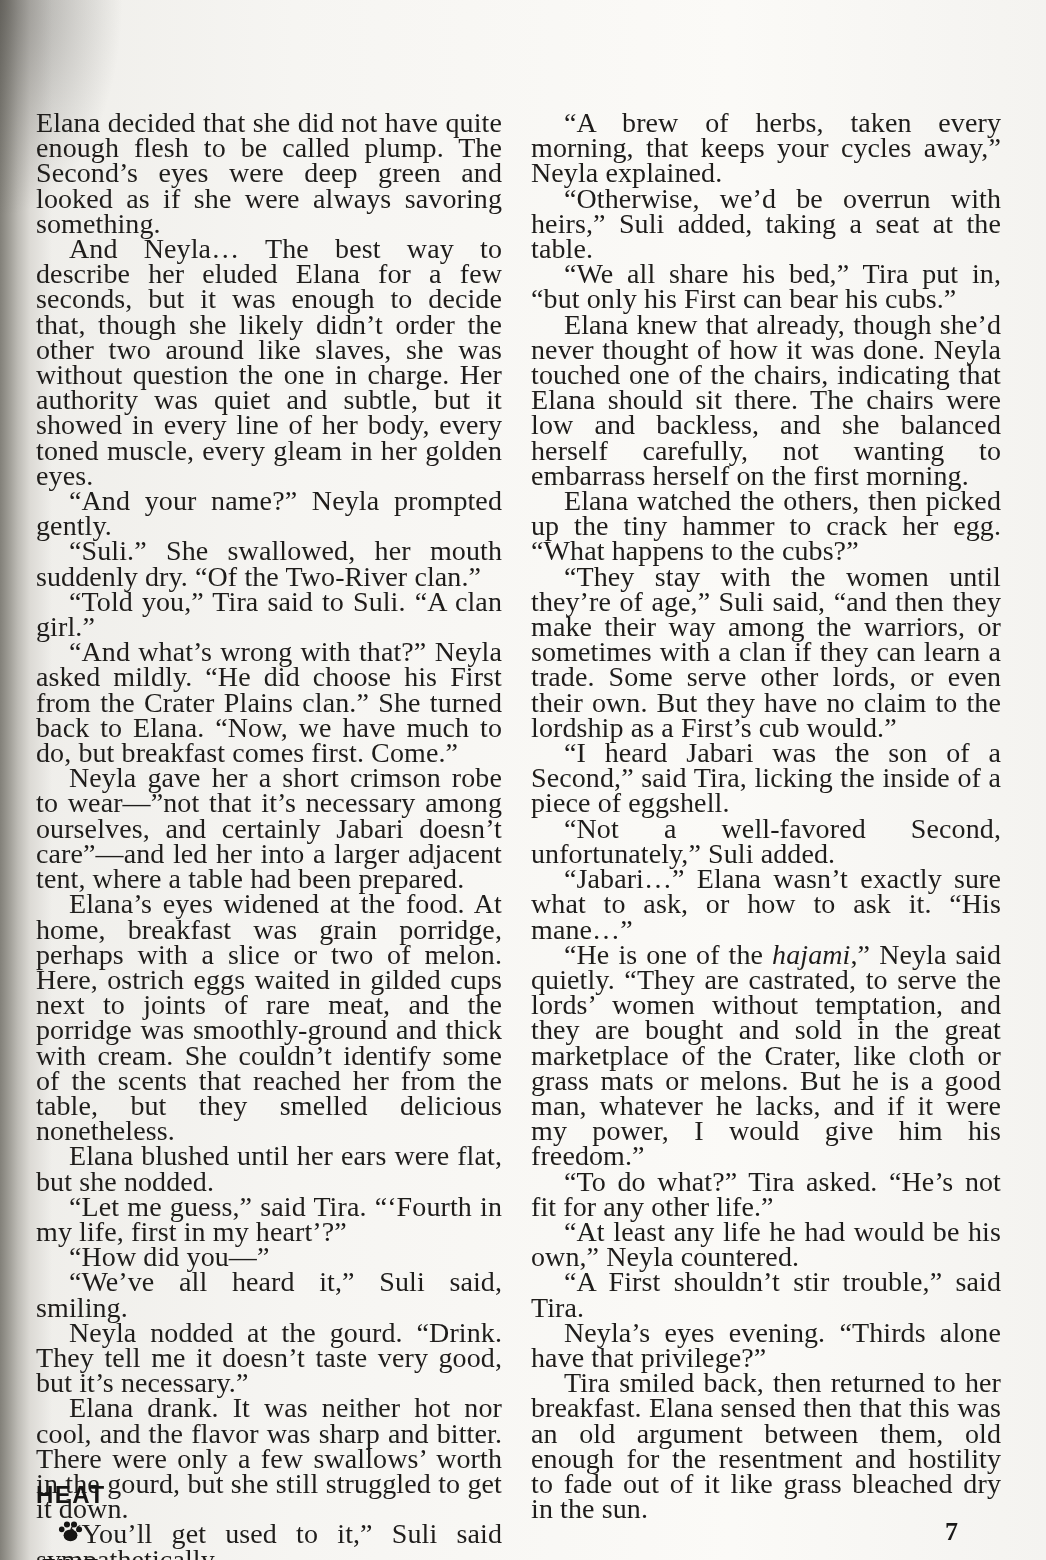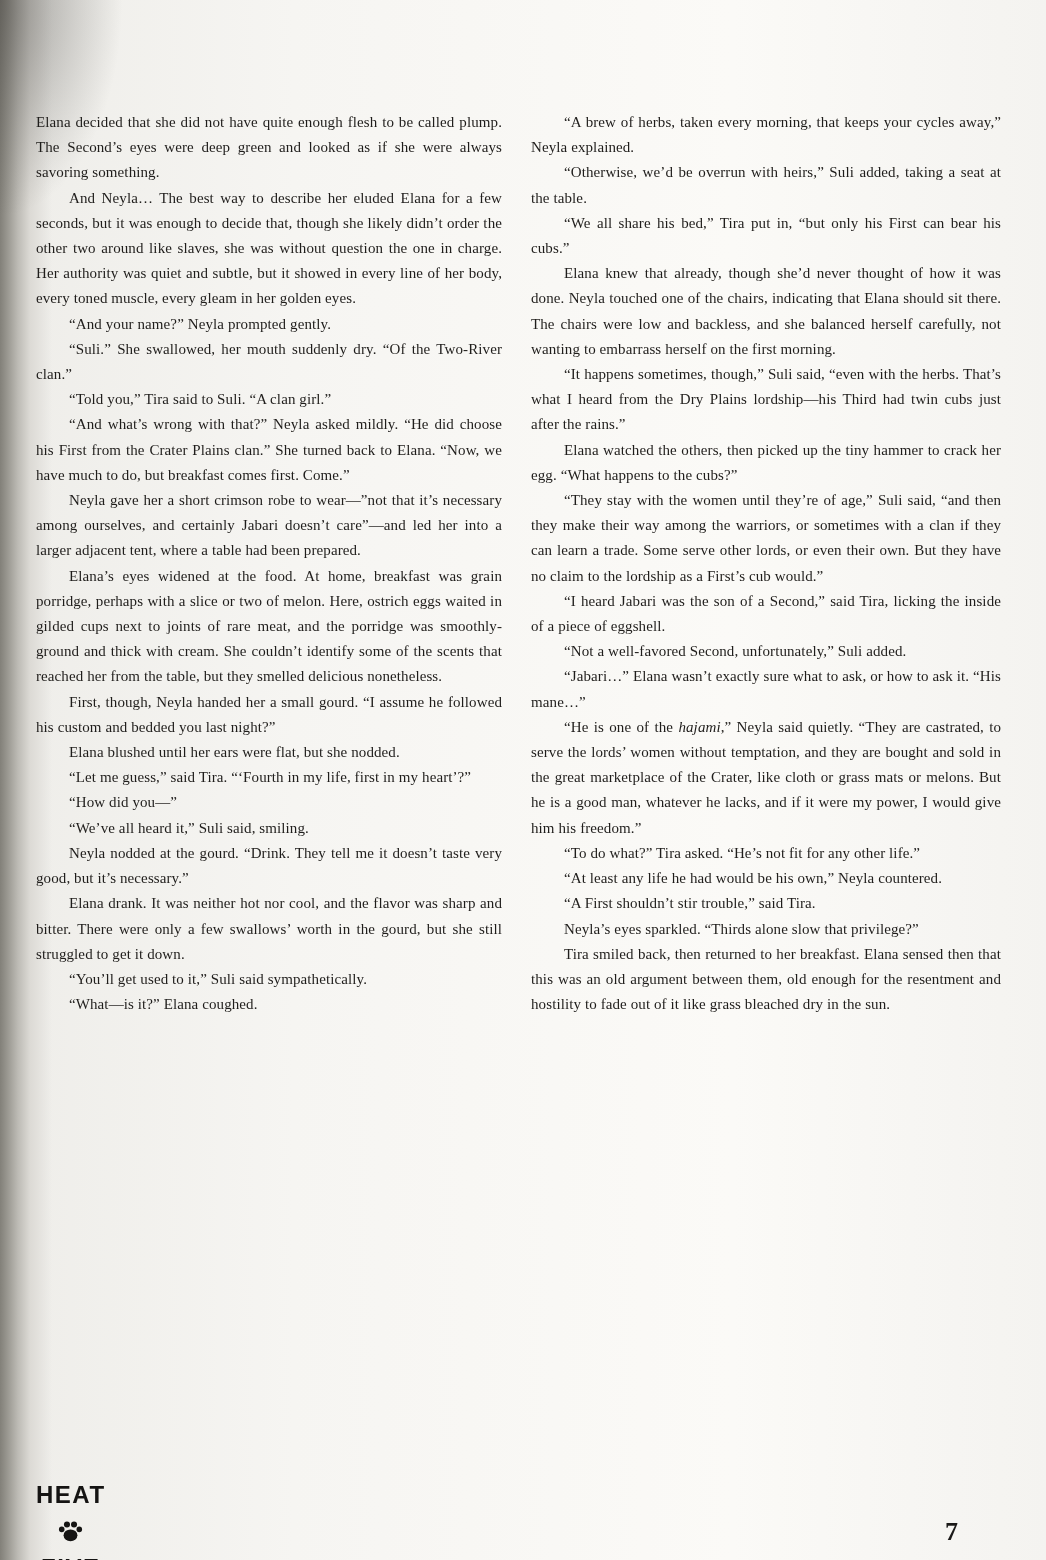--- a/index.html
+++ b/index.html
@@ -23,21 +23,21 @@
     pointer-events:none;
   }
   .text-columns {
     position:absolute; top:110px; left:36px;
     display:flex; gap:17px;
   }
   .col { width:466px; }
   .col-right { width:470px;margin-left:12px; }
   .para {
     margin:0;
-    font-size:15px; line-height:25.2px;
+    font-size:28px; line-height:25.2px;
     text-align:justify;
     letter-spacing:0.1px;
   }
   .para.indent { text-indent:33px; }
   .italic { font-style:italic; }
   .footer {
     position:absolute; left:36px; top:1481px; width:952px;
     display:flex; justify-content:space-between; align-items:center;
   }
   .brand {
@@ -62,46 +62,44 @@
   <main class="text-columns">
     <section class="col">
         <p class="para"><span>Elana decided that she did not have quite enough flesh to be called plump. The Second’s eyes were deep green and looked as if she were always savoring something.</span></p>
         <p class="para indent"><span>And Neyla… The best way to describe her eluded Elana for a few seconds, but it was enough to decide that, though she likely didn’t order the other two around like slaves, she was without question the one in charge. Her authority was quiet and subtle, but it showed in every line of her body, every toned muscle, every gleam in her golden eyes.</span></p>
         <p class="para indent"><span>“And your name?” Neyla prompted gently.</span></p>
         <p class="para indent"><span>“Suli.” She swallowed, her mouth suddenly dry. “Of the Two-River clan.”</span></p>
         <p class="para indent"><span>“Told you,” Tira said to Suli. “A clan girl.”</span></p>
         <p class="para indent"><span>“And what’s wrong with that?” Neyla asked mildly. “He did choose his First from the Crater Plains clan.” She turned back to Elana. “Now, we have much to do, but breakfast comes first. Come.”</span></p>
         <p class="para indent"><span>Neyla gave her a short crimson robe to wear—”not that it’s necessary among ourselves, and certainly Jabari doesn’t care”—and led her into a larger adjacent tent, where a table had been prepared.</span></p>
         <p class="para indent"><span>Elana’s eyes widened at the food. At home, breakfast was grain porridge, perhaps with a slice or two of melon. Here, ostrich eggs waited in gilded cups next to joints of rare meat, and the porridge was smoothly-ground and thick with cream. She couldn’t identify some of the scents that reached her from the table, but they smelled delicious nonetheless.</span></p>
-        <p class="para indent"><span>First, though, Neyla handed her a small gourd. “I assume he followed his custom and bedded you last night?”</span></p>
         <p class="para indent"><span>Elana blushed until her ears were flat, but she nodded.</span></p>
         <p class="para indent"><span>“Let me guess,” said Tira. “‘Fourth in my life, first in my heart’?”</span></p>
         <p class="para indent"><span>“How did you—”</span></p>
         <p class="para indent"><span>“We’ve all heard it,” Suli said, smiling.</span></p>
         <p class="para indent"><span>Neyla nodded at the gourd. “Drink. They tell me it doesn’t taste very good, but it’s necessary.”</span></p>
         <p class="para indent"><span>Elana drank. It was neither hot nor cool, and the flavor was sharp and bitter. There were only a few swallows’ worth in the gourd, but she still struggled to get it down.</span></p>
         <p class="para indent"><span>“You’ll get used to it,” Suli said sympathetically.</span></p>
         <p class="para indent"><span>“What—is it?” Elana coughed.</span></p>
       </section>
     <section class="col col-right">
         <p class="para indent"><span>“A brew of herbs, taken every morning, that keeps your cycles away,” Neyla explained.</span></p>
         <p class="para indent"><span>“Otherwise, we’d be overrun with heirs,” Suli added, taking a seat at the table.</span></p>
         <p class="para indent"><span>“We all share his bed,” Tira put in, “but only his First can bear his cubs.”</span></p>
         <p class="para indent"><span>Elana knew that already, though she’d never thought of how it was done. Neyla touched one of the chairs, indicating that Elana should sit there. The chairs were low and backless, and she balanced herself carefully, not wanting to embarrass herself on the first morning.</span></p>
-        <p class="para indent"><span>“It happens sometimes, though,” Suli said, “even with the herbs. That’s what I heard from the Dry Plains lordship—his Third had twin cubs just after the rains.”</span></p>
         <p class="para indent"><span>Elana watched the others, then picked up the tiny hammer to crack her egg. “What happens to the cubs?”</span></p>
         <p class="para indent"><span>“They stay with the women until they’re of age,” Suli said, “and then they make their way among the warriors, or sometimes with a clan if they can learn a trade. Some serve other lords, or even their own. But they have no claim to the lordship as a First’s cub would.”</span></p>
         <p class="para indent"><span>“I heard Jabari was the son of a Second,” said Tira, licking the inside of a piece of eggshell.</span></p>
         <p class="para indent"><span>“Not a well-favored Second, unfortunately,” Suli added.</span></p>
         <p class="para indent"><span>“Jabari…” Elana wasn’t exactly sure what to ask, or how to ask it. “His mane…”</span></p>
         <p class="para indent"><span>“He is one of the </span><span class="italic">hajami</span><span>,” Neyla said quietly. “They are castrated, to serve the lords’ women without temptation, and they are bought and sold in the great marketplace of the Crater, like cloth or grass mats or melons. But he is a good man, whatever he lacks, and if it were my power, I would give him his freedom.”</span></p>
         <p class="para indent"><span>“To do what?” Tira asked. “He’s not fit for any other life.”</span></p>
         <p class="para indent"><span>“At least any life he had would be his own,” Neyla countered.</span></p>
         <p class="para indent"><span>“A First shouldn’t stir trouble,” said Tira.</span></p>
-        <p class="para indent"><span>Neyla’s eyes sparkled. “Thirds alone slow that privilege?”</span></p>
+        <p class="para indent"><span>Neyla’s eyes evening. “Thirds alone have that privilege?”</span></p>
         <p class="para indent"><span>Tira smiled back, then returned to her breakfast. Elana sensed then that this was an old argument between them, old enough for the resentment and hostility to fade out of it like grass bleached dry in the sun.</span></p>
       </section>
   </main>
 
   <footer class="footer">
     <div class="brand">
       <span>HEAT</span>
       <span class="paw">
         <svg width="27" height="27" viewBox="0 0 32 32" aria-hidden="true">
           <ellipse cx="16" cy="20.5" rx="8.2" ry="7" fill="#151413"></ellipse>

